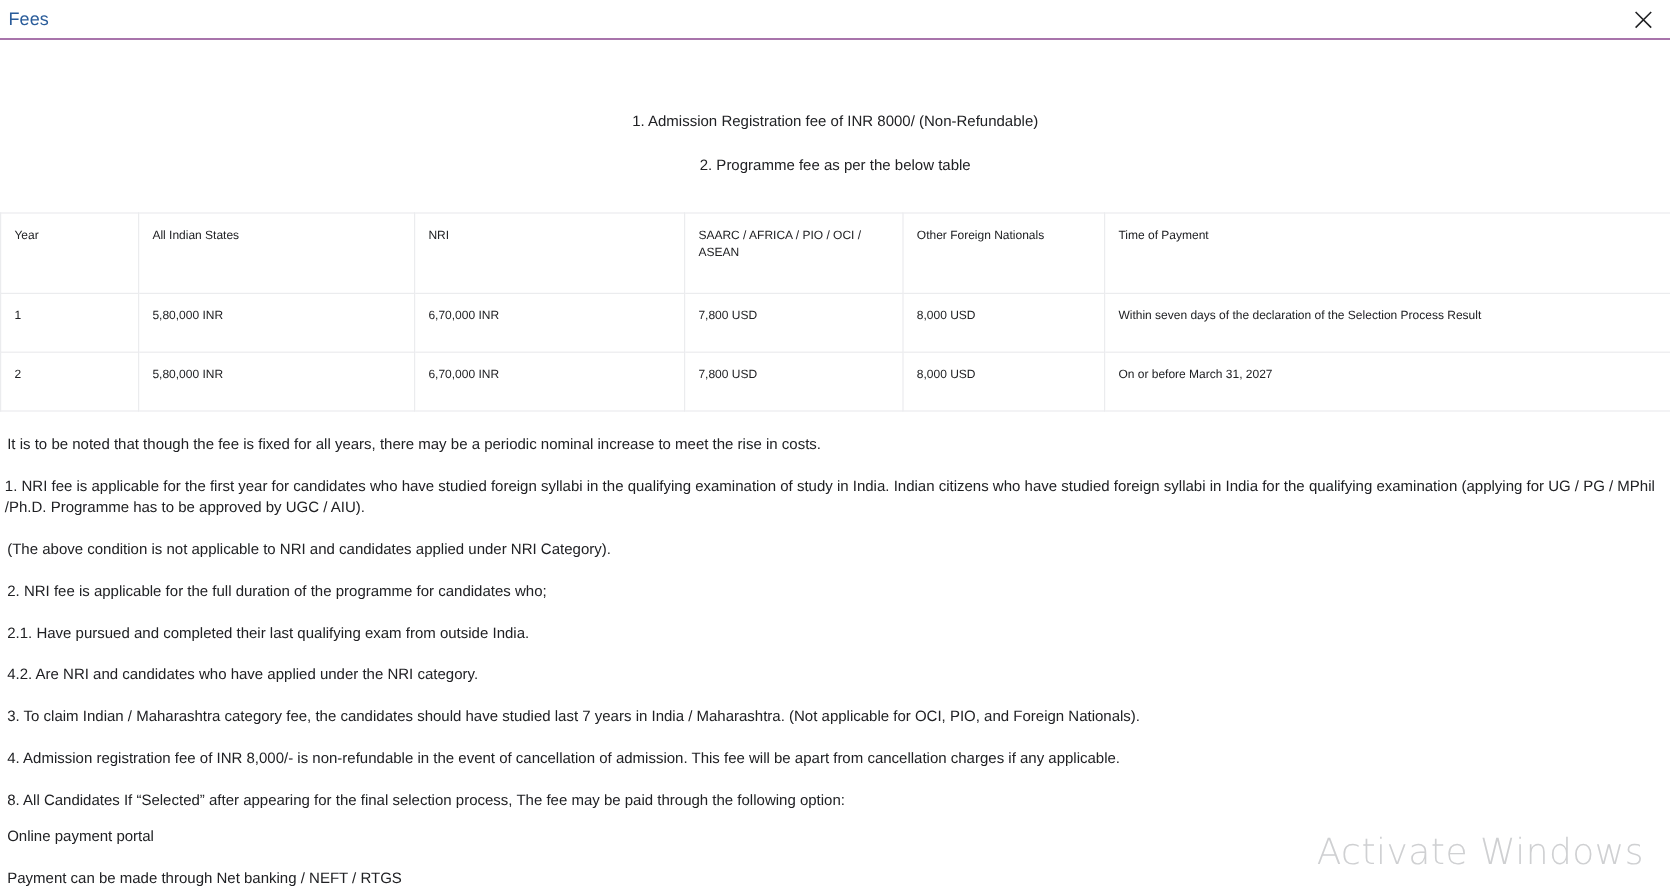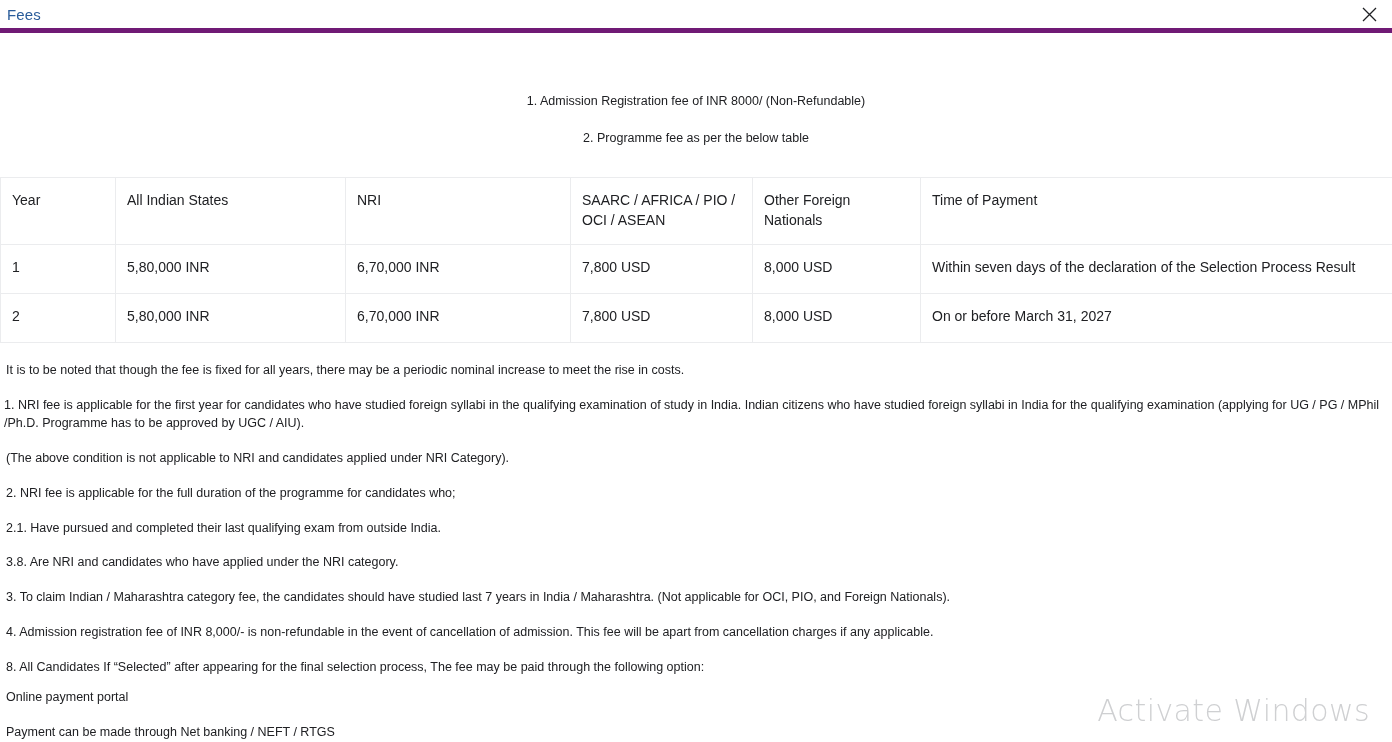--- a/index.html
+++ b/index.html
@@ -12,21 +12,21 @@
     height: 742px;
     font-family: "Liberation Sans", sans-serif;
     color: #202124;
     overflow: hidden;
     position: relative;
   }
 
   
   .modal-header {
     height: 33px;
-    border-bottom: 5px solid #701a75;
+    border-bottom: 1px solid #701a75;
     display: flex;
     align-items: center;
     justify-content: space-between;
     padding: 0 10px 0 7px;
     box-sizing: border-box;
   }
   .modal-title {
     font-size: 15px;
     color: #2a5c9a;
     letter-spacing: .1px;
@@ -62,21 +62,21 @@
 
   
   .fee-table-wrap {
     margin-top: 30px;
     padding: 0;
   }
   table.fee-table {
     width: 1392px;
     border-collapse: collapse;
     table-layout: fixed;
-    font-size: 14px;
+    font-size: 10px;
   }
   table.fee-table th,
   table.fee-table td {
     border: 1px solid #ebecee;
     text-align: left;
     font-weight: normal;
     color: #202124;
     vertical-align: top;
     padding: 12px 10px 12px 11px;
     line-height: 1.45;
@@ -174,21 +174,21 @@
       </tbody>
     </table>
   </div>
 
   <div class="notes">
     <div class="note">It is to be noted that though the fee is fixed for all years, there may be a periodic nominal increase to meet the rise in costs.</div>
     <div class="note wide">1. NRI fee is applicable for the first year for candidates who have studied foreign syllabi in the qualifying examination of study in India. Indian citizens who have studied foreign syllabi in India for the qualifying examination (applying for UG / PG / MPhil /Ph.D. Programme has to be approved by UGC / AIU).</div>
     <div class="note">(The above condition is not applicable to NRI and candidates applied under NRI Category).</div>
     <div class="note">2. NRI fee is applicable for the full duration of the programme for candidates who;</div>
     <div class="note">2.1. Have pursued and completed their last qualifying exam from outside India.</div>
-    <div class="note">3.8. Are NRI and candidates who have applied under the NRI category.</div>
+    <div class="note">4.2. Are NRI and candidates who have applied under the NRI category.</div>
     <div class="note">3. To claim Indian / Maharashtra category fee, the candidates should have studied last 7 years in India / Maharashtra. (Not applicable for OCI, PIO, and Foreign Nationals).</div>
     <div class="note">4. Admission registration fee of INR 8,000/- is non-refundable in the event of cancellation of admission. This fee will be apart from cancellation charges if any applicable.</div>
     <div class="note">8. All Candidates If “Selected” after appearing for the final selection process, The fee may be paid through the following option:</div>
     <div class="note tight-gap">Online payment portal</div>
     <div class="note">Payment can be made through Net banking / NEFT / RTGS</div>
   </div>
 </div>
 
 <div class="watermark">Activate Windows</div>
 

